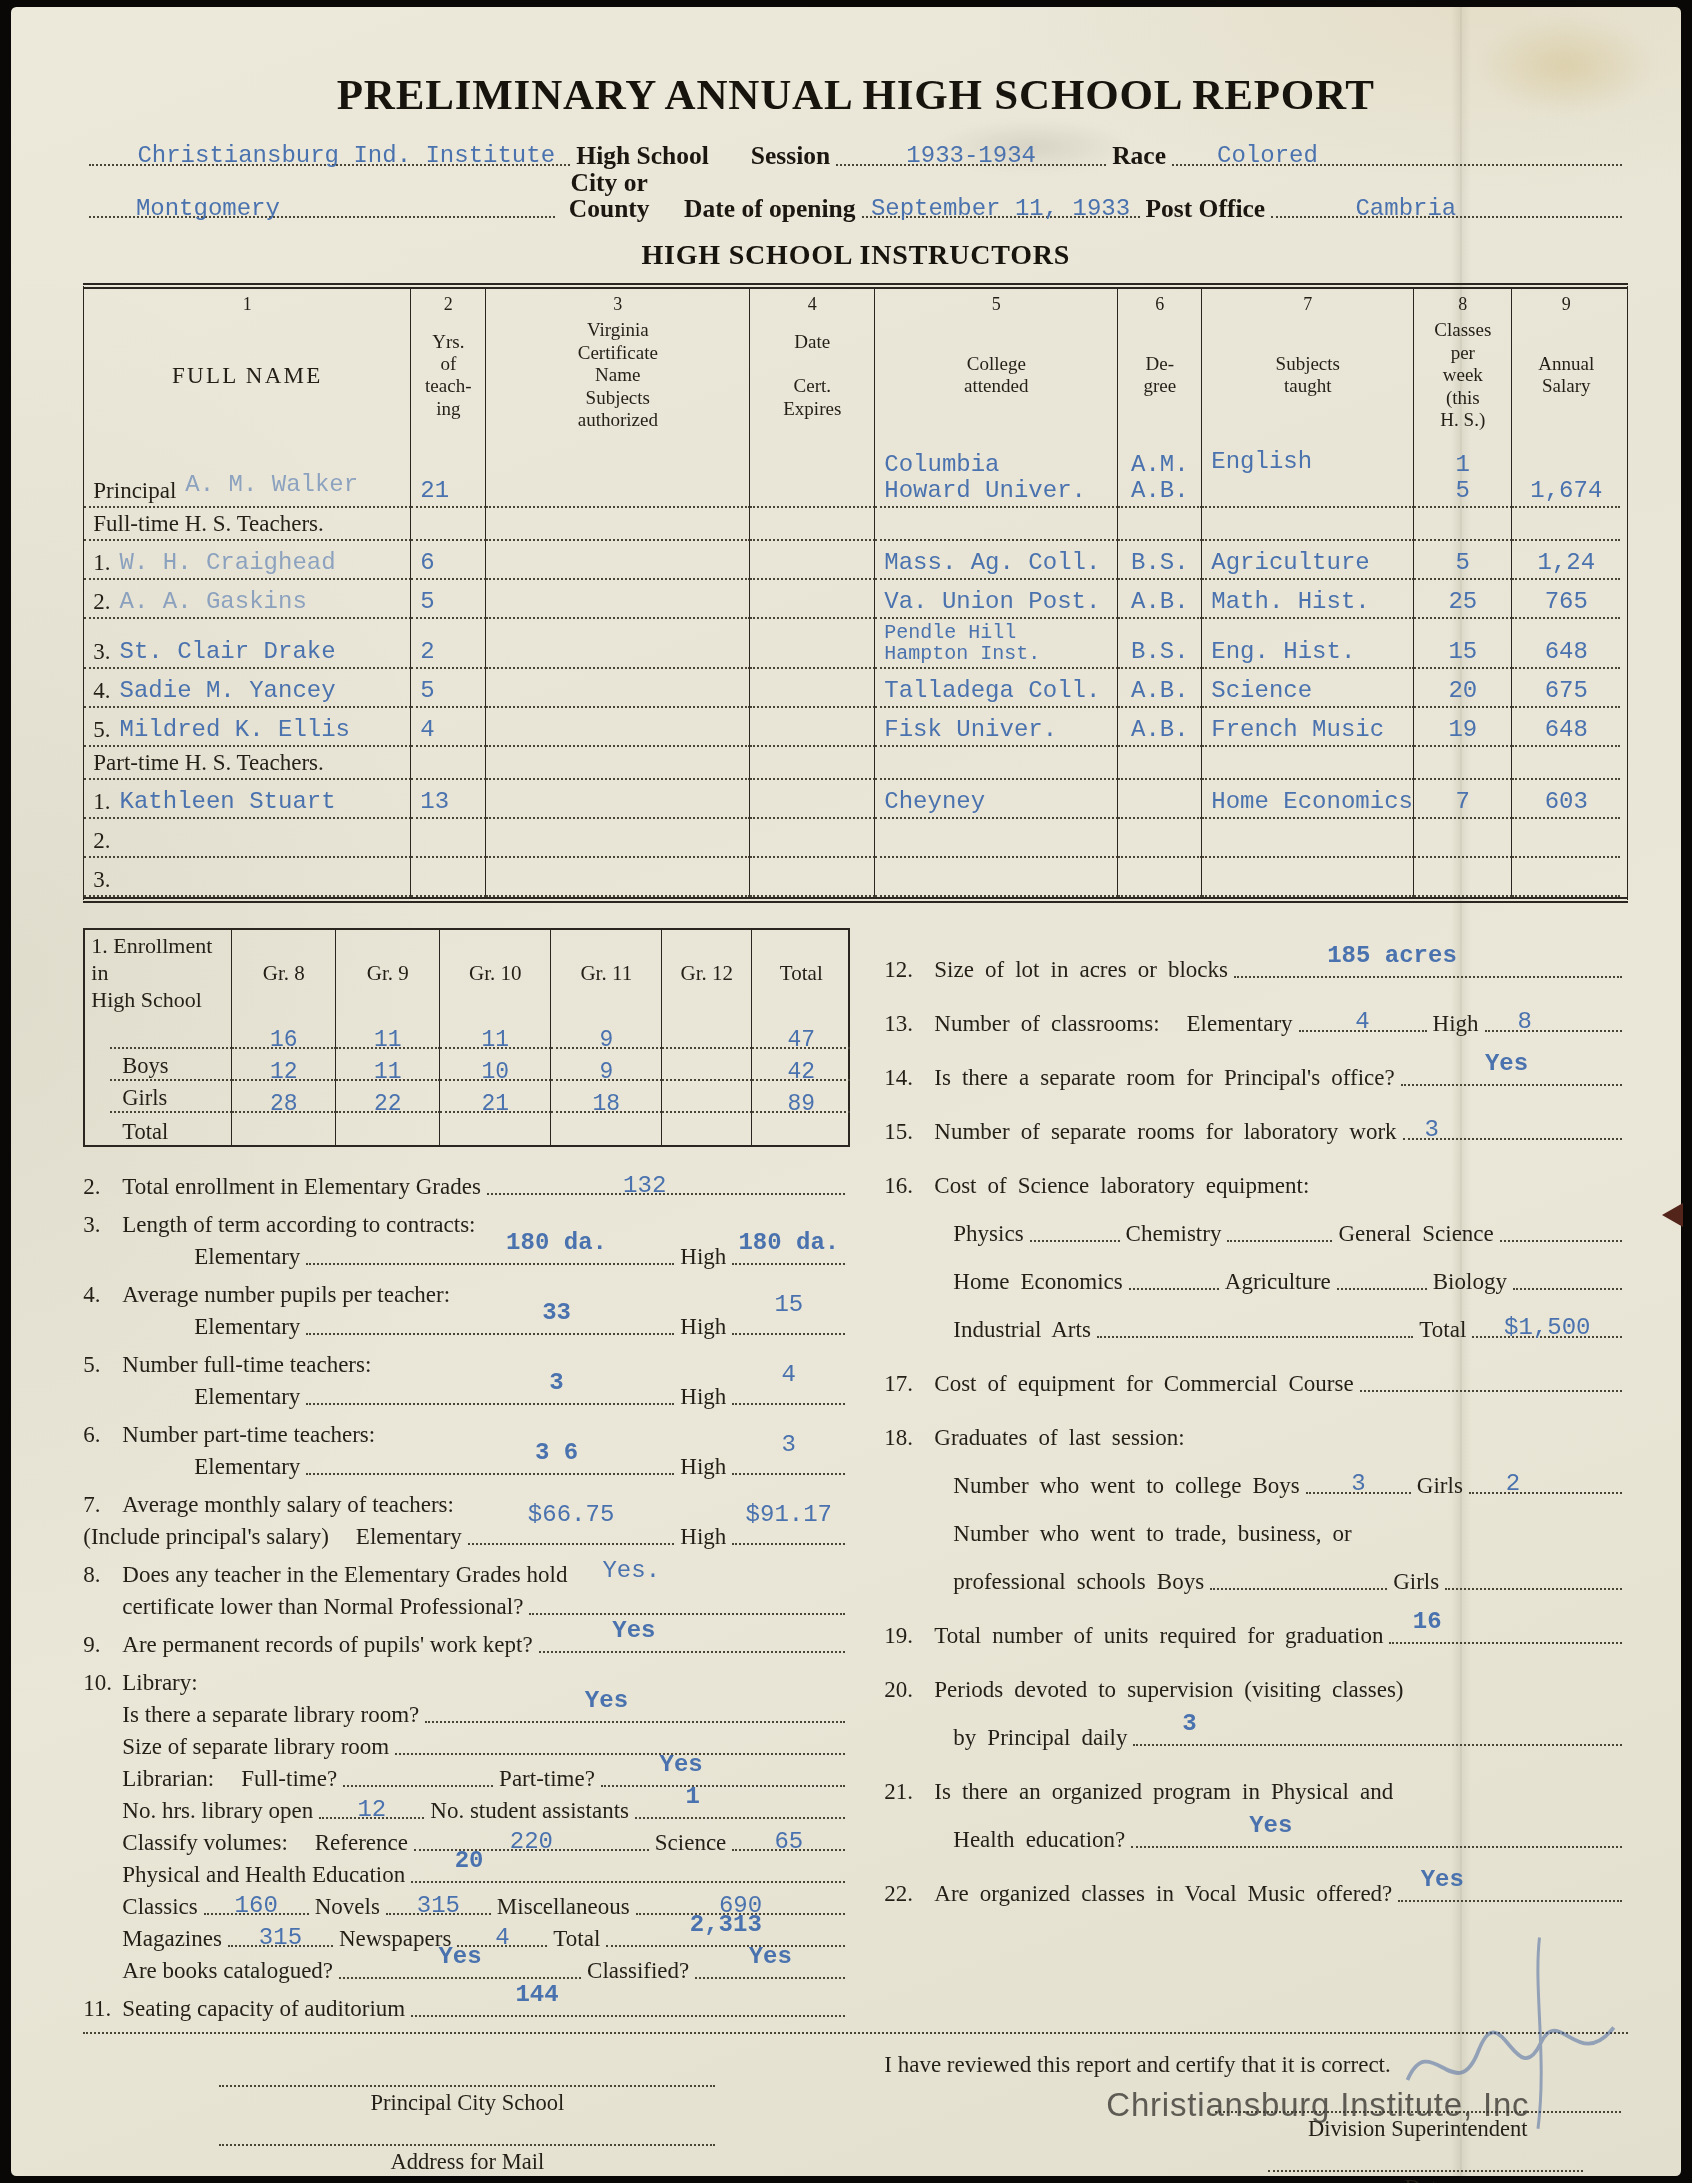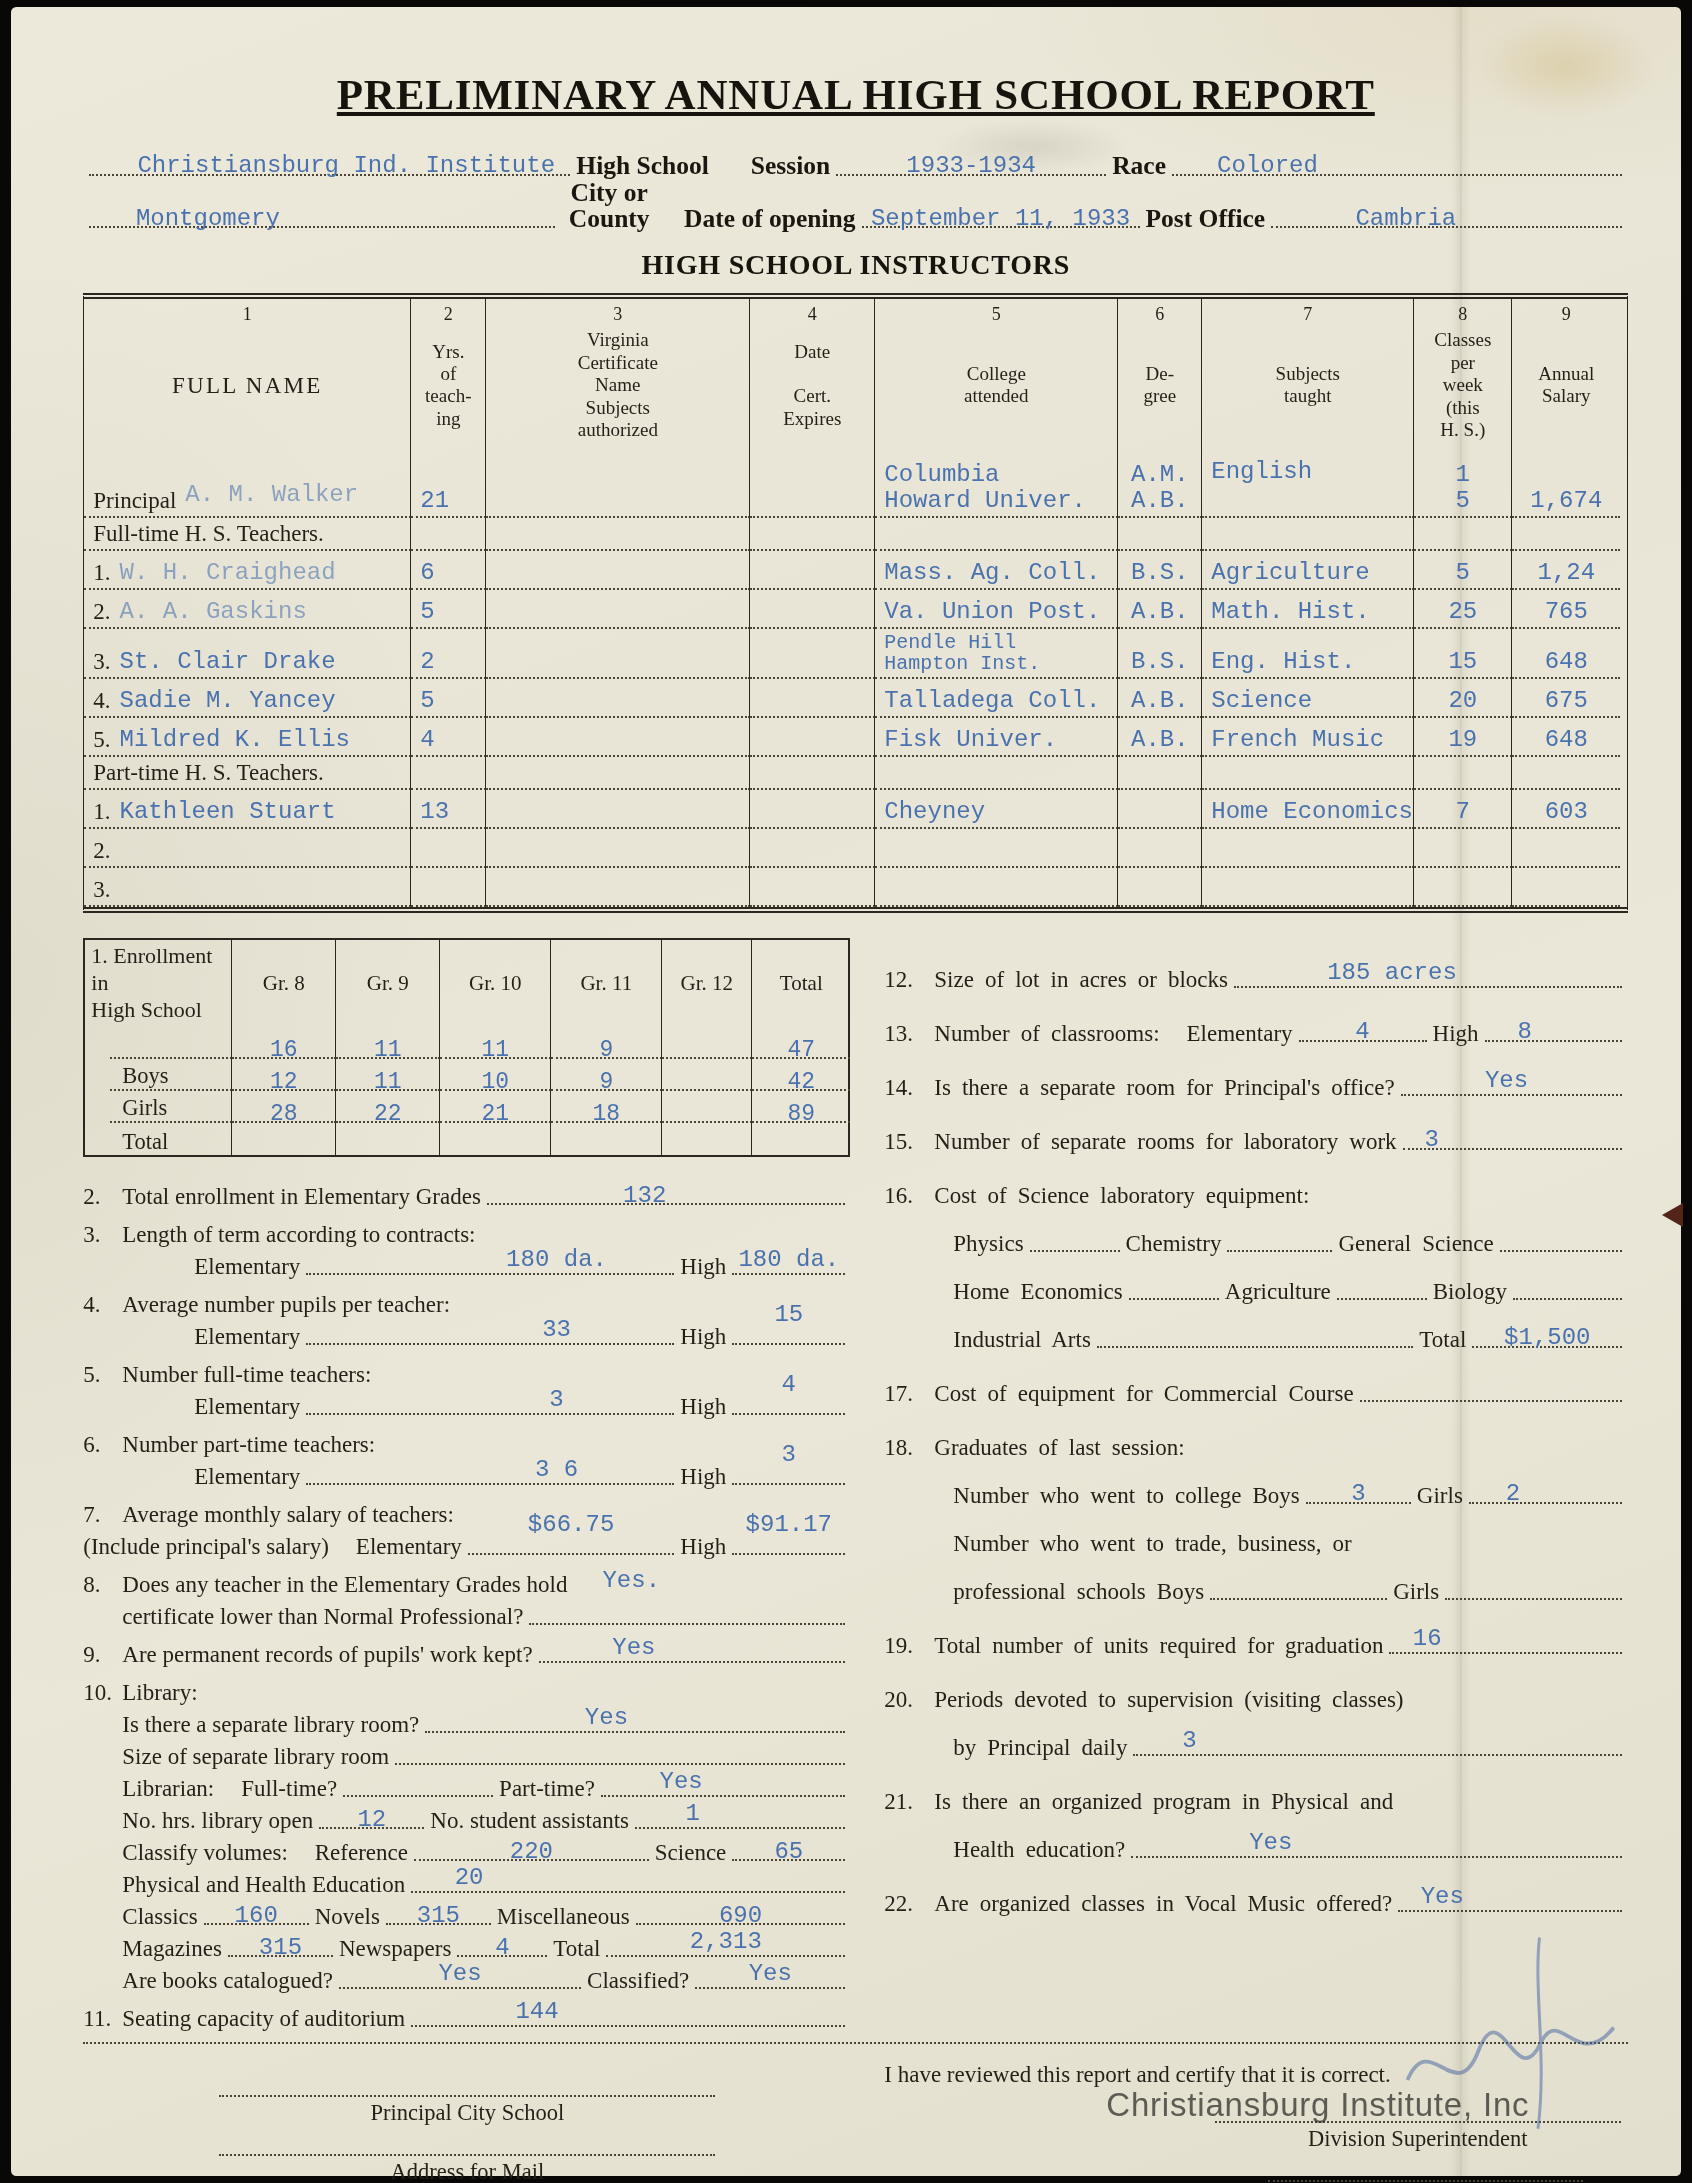--- a/index.html
+++ b/index.html
@@ -17,34 +17,34 @@
       linear-gradient(160deg,#ece9db 0%,#e8e5d6 35%,#eae7d8 60%,#e2dfce 100%);}
   .content{position:absolute;inset:0;padding:63px 53px 0 72px;}
   .stain1{position:absolute;left:1465px;top:10.5px;width:180px;height:98px;border-radius:50%;
           background:radial-gradient(closest-side,rgba(195,165,85,.28),transparent);filter:blur(4.5px);}
   .stain2{position:absolute;left:924px;top:113px;width:195px;height:53px;border-radius:50%;
           background:radial-gradient(closest-side,rgba(120,110,95,.16),transparent);filter:blur(3.8px);}
   .crease{position:absolute;left:1440px;top:0;width:19.5px;height:100%;
           background:linear-gradient(90deg,transparent,rgba(95,85,60,.10) 45%,rgba(60,50,30,.16) 50%,rgba(95,85,60,.08) 55%,transparent);}
   .arrow{position:absolute;right:-1.5px;top:1196px;width:0;height:0;
          border:12px solid transparent;border-right:21px solid #53241a;}
-  .title{font-size:43px;font-weight:bold;letter-spacing:0.8px;text-align:center;color:#17130d;margin-bottom:18px;text-decoration:underline;}
+  .title{font-size:43px;font-weight:bold;letter-spacing:0.8px;text-align:center;color:#17130d;margin-bottom:8px;}
   .plabel{font-weight:bold;font-size:25.5px;color:#1b1610;white-space:nowrap;line-height:1;}
   .typed{font-family:"Liberation Mono","DejaVu Sans Mono",monospace;font-size:24px;color:var(--blue);
          white-space:nowrap;line-height:1.05;}
   .f{opacity:.58;}
   .pre{white-space:pre-line;}
   .hrow{display:flex;align-items:flex-end;height:42px;}
   .lead{flex:1 1 auto;position:relative;border-bottom:2.3px dotted var(--dot);margin:0 6px 3px 6px;min-width:19.5px;}
   .lead .ans{position:absolute;bottom:-4.5px;left:50%;transform:translateX(-50%);}
   .ans.aL{left:10%;transform:none;}
   .ans.aL2{left:24%;transform:none;}
   .ans.aL3{left:38%;transform:none;}
   .ans.aR2{left:68%;}
-  .ans.up{bottom:1px;}
+  .ans.up{bottom:8px;font-weight:bold;}
   .ans.up2{bottom:16px;}
   .w660{flex:0 0 481px;} .w360{flex:0 0 270px;} .w640{flex:0 0 466px;} .w390{flex:0 0 278px;}
   .l150{flex:0 0 113px;} .l120{flex:0 0 90px;} .l140{flex:0 0 105px;} .l170{flex:0 0 128px;} .l200{flex:0 0 150px;}
   .gap{flex:0 0 42px;} .gap2{flex:0 0 27px;}
   .stack{display:flex;flex-direction:column;align-items:center;line-height:1.02;margin:0 7.5px;}
   .sect-title{text-align:center;font-weight:bold;font-size:28px;letter-spacing:0.8px;margin-top:18px;color:#17130d;}
 
   
   .itable{display:grid;grid-template-columns:327px 75px 264px 125px 243px 84px 212px 98px 108px;
           border-top:6px double var(--ink);border-bottom:6px double var(--ink);

